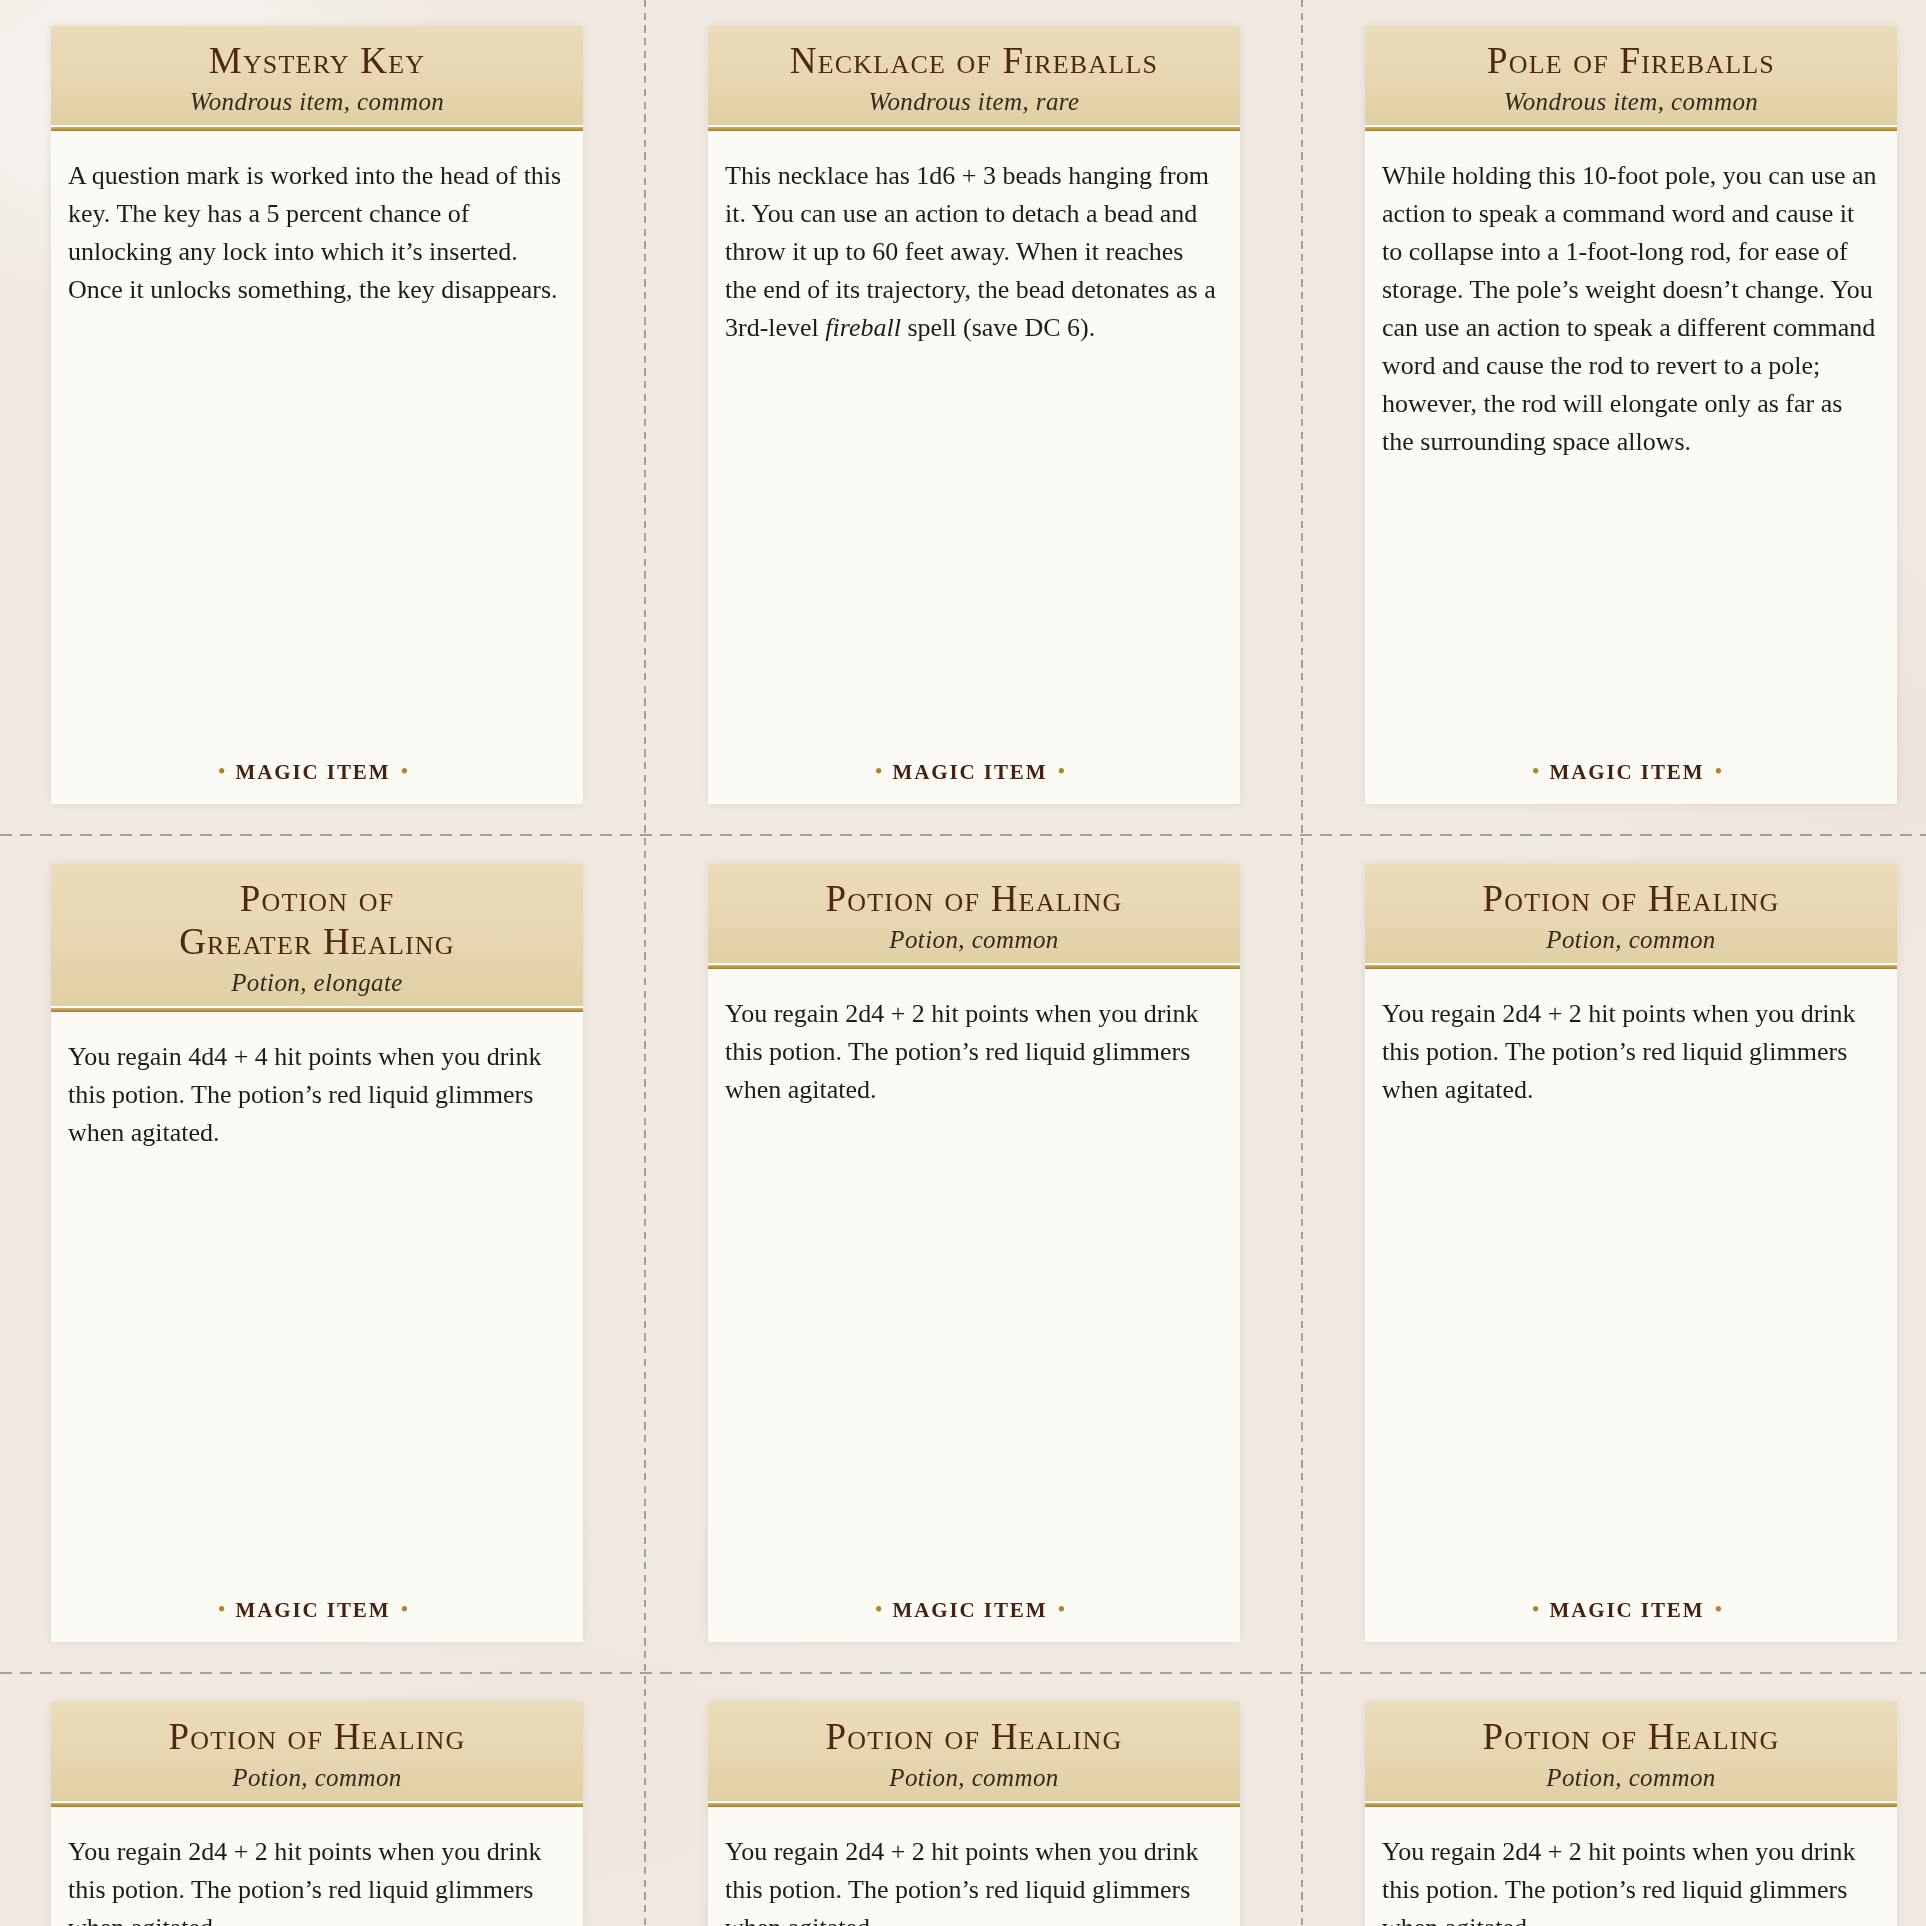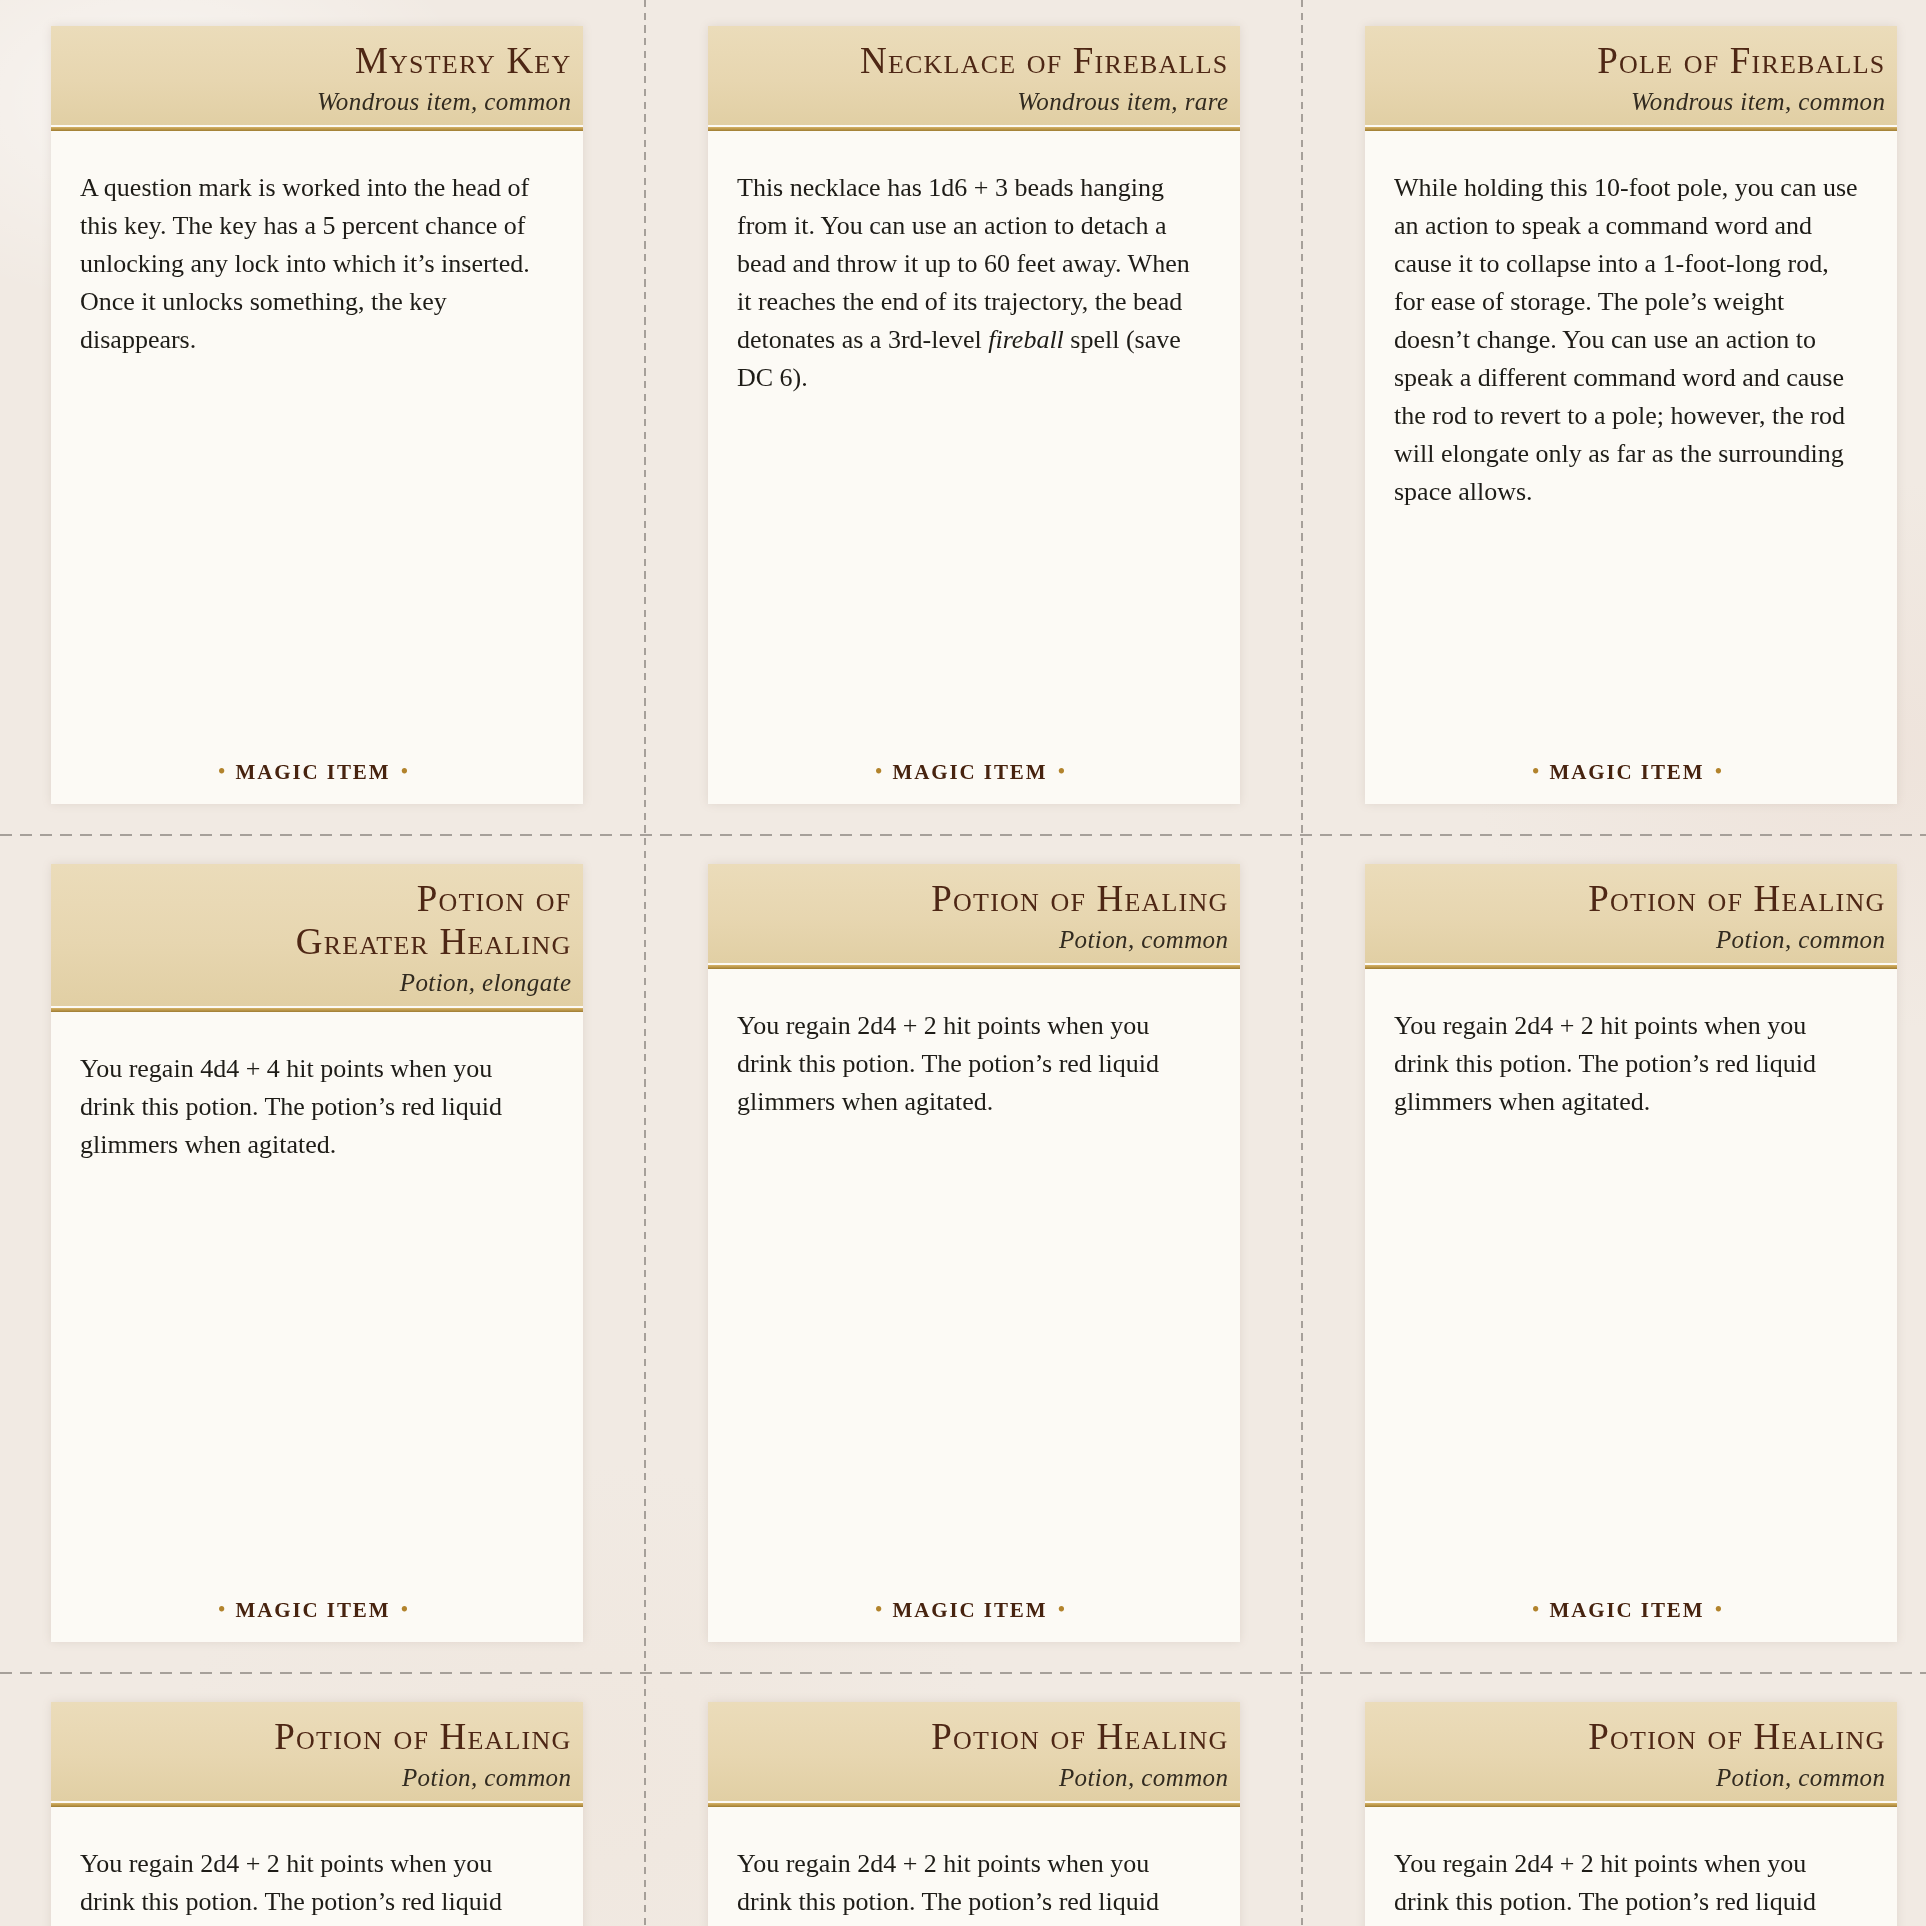--- a/index.html
+++ b/index.html
@@ -49,21 +49,21 @@
     display:grid;grid-template-columns:repeat(3,532px);
     grid-auto-rows:778px;column-gap:125px;row-gap:60px;
   }
   .card{
     position:relative;display:flex;flex-direction:column;
     background:var(--card-bg);
     box-shadow:0 0 8.5px rgba(150,130,110,.18);
   }
   .card-header{
     background:linear-gradient(180deg,#ebdcba 0%,var(--header-bg) 55%,#e1cfa4 100%);
-    text-align:right;
+    text-align:center;
     padding:14px 11.6px 9.2px 11.6px;
   }
   .card-title{
     font-variant:small-caps;
     font-size:37px;line-height:1.16;
     letter-spacing:1.2px;
     color:var(--title);
     font-weight:normal;
   }
   .card-subtitle{
@@ -76,21 +76,21 @@
   .gold-rule{
     height:3.5px;margin-top:1.9px;
     background:linear-gradient(180deg,#d5b369 0%,var(--gold-rule) 55%,#9d7c33 100%);
   }
   .card-body{
     flex:1;
     padding:22.3px 16px 0 13px;
     font-size:26px;line-height:38px;
     color:var(--body-text);
   }
-  .card-body p{margin:16px;}
+  .card-body p{margin:4px;}
   .card-body p.indent{text-indent:43px;}
   .card-body .it{font-style:italic;}
   .card-footer{
     position:absolute;left:0;right:8px;bottom:19px;
     text-align:center;
     color:var(--footer-text);
     font-weight:bold;font-size:21px;letter-spacing:1.9px;
     white-space:nowrap;
   }
   .card-footer .dot{

